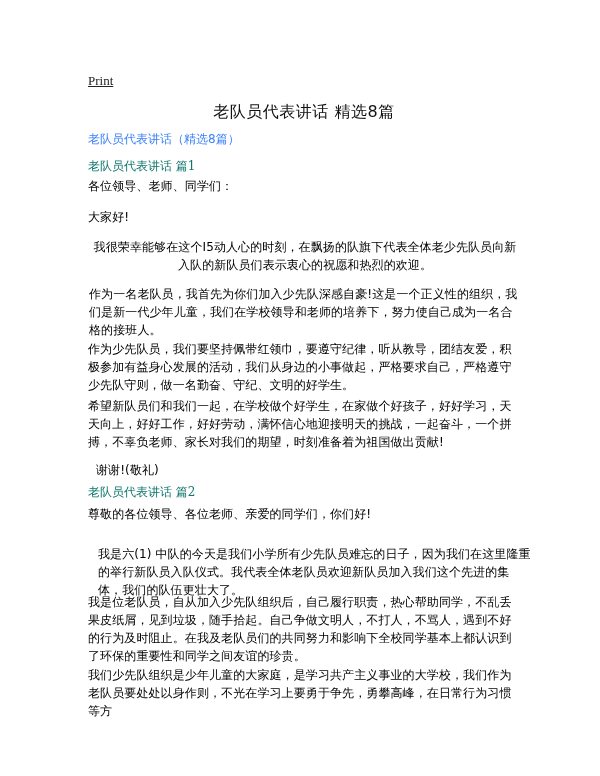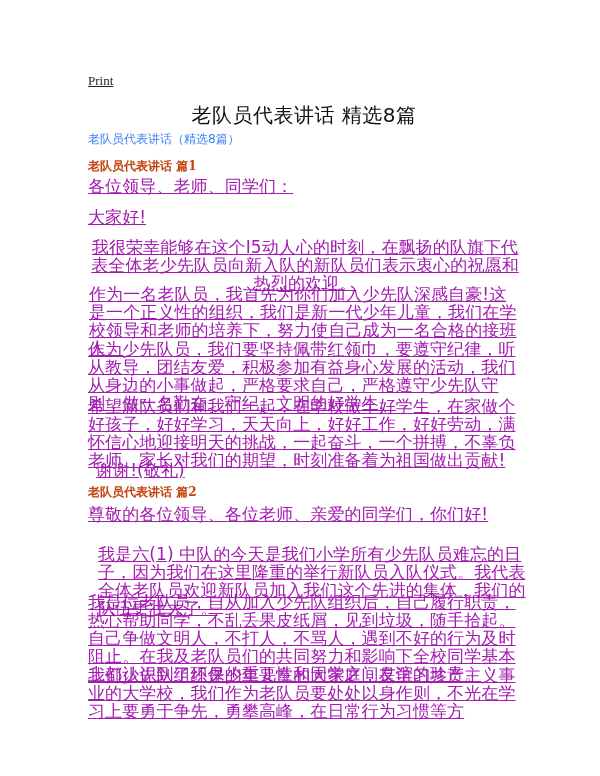--- a/index.html
+++ b/index.html
@@ -8,37 +8,36 @@
       font-family: "DejaVu Sans", "Liberation Sans", sans-serif;
       color: #1a1a1a;
     }
     .print-label {
       position: absolute; left: 88px; top: 73px;
       font-family: "Liberation Serif", "DejaVu Serif", serif;
       font-size: 13px; color: #222; text-decoration: underline;
     }
     .doc-title {
       position: absolute; left: 88px; top: 102px; width: 432px;
-      text-align: center; font-size: 20px; font-weight: normal; color: #111;
+      text-align: center; font-size: 16px; font-weight: normal; color: #111;
       letter-spacing: 0.5px;
     }
     .subtitle {
       position: absolute; left: 88px; top: 131px;
       font-size: 12px; color: #3b82f6;
     }
     .section-heading {
       position: absolute; left: 88px;
-      font-size: 12px; font-weight: bold; color: #c2410c;
+      font-size: 12px; font-weight: normal; color: #0f766e;
       font-family: "DejaVu Serif", "Liberation Serif", serif;
     }
     .para {
       position: absolute; left: 88px; width: 434px;
-      font-size: 17px; line-height: 18px; color: #a21caf;
+      font-size: 12px; line-height: 18px; color: #000000;
       letter-spacing: 0.1px;
-      text-decoration: underline;
     }
   </style>
 </head>
 <body>
 
 <div class="print-label">Print</div>
 <h1 class="doc-title" style="margin:0;">老队员代表讲话 精选8篇</h1>
 <div class="subtitle">老队员代表讲话（精选8篇）</div>
 
 <div class="section-heading" style="top:158px;">老队员代表讲话 篇1</div>

